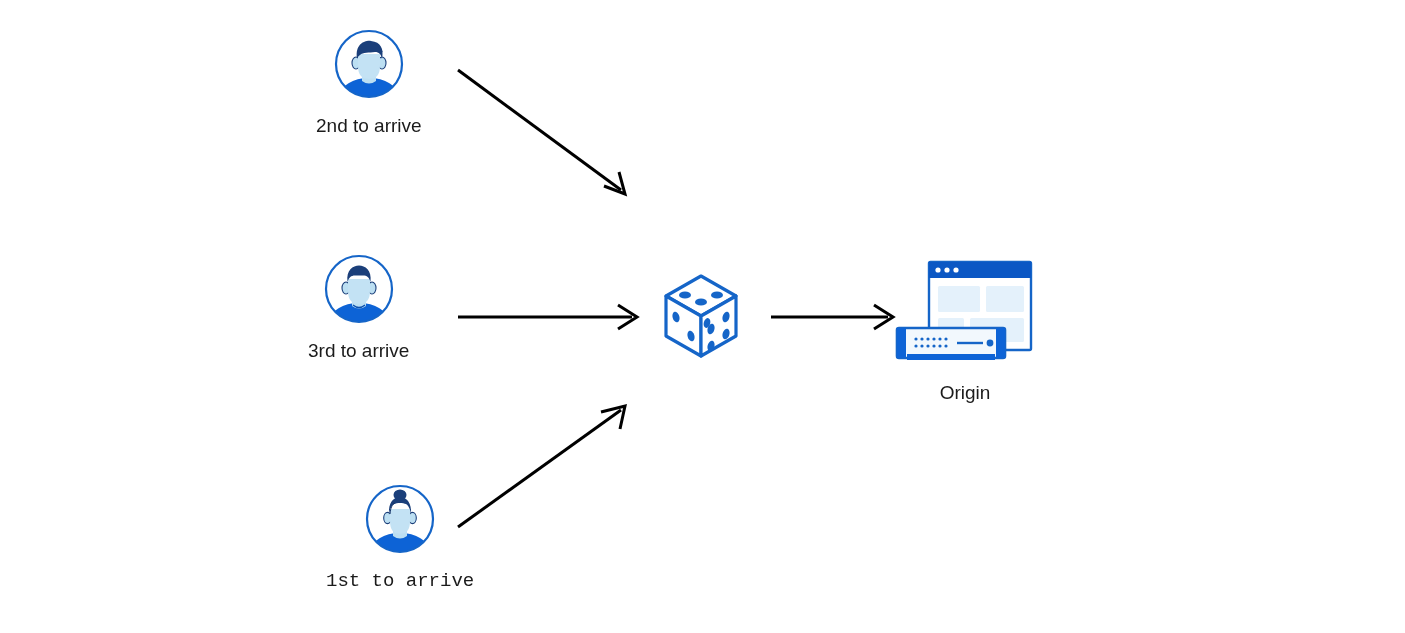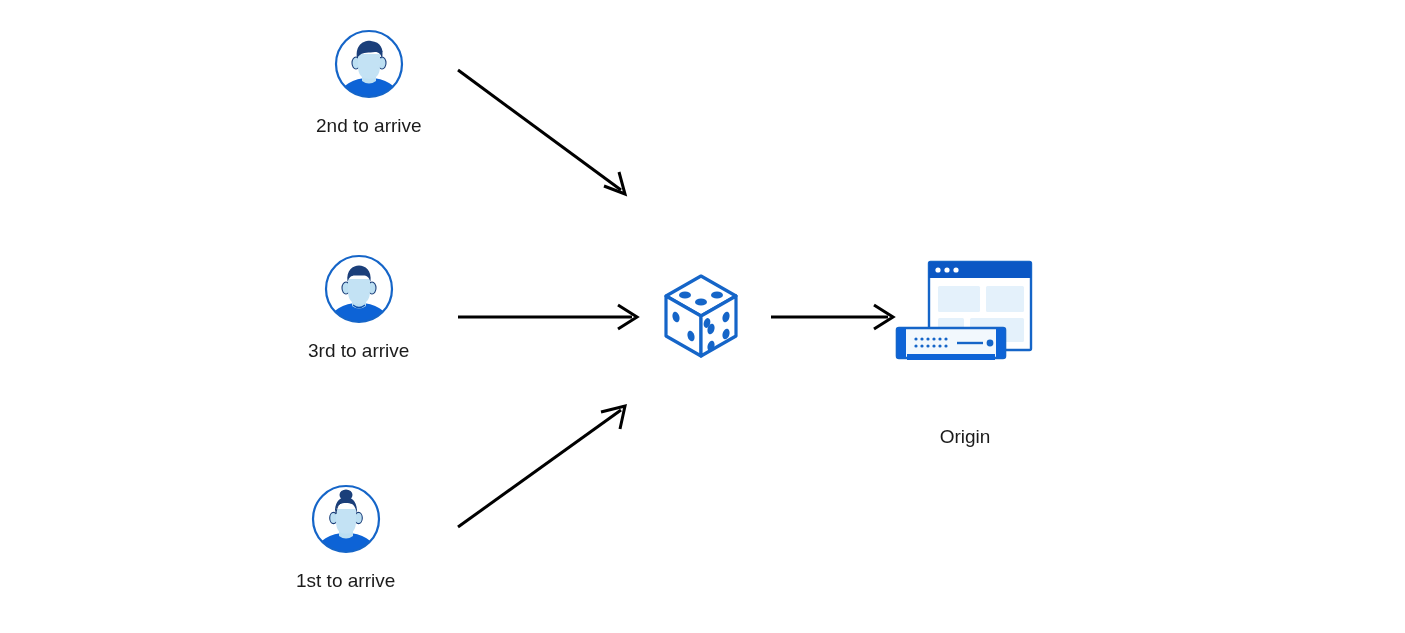--- a/index.html
+++ b/index.html
@@ -128,21 +128,21 @@
           <path d="M 24.5 29 C 23 17 30 12.5 36 12.5 C 42 12.5 49 17 47.5 29 C 46 24 44 22.5 40 22.5 L 32 22.5 C 28 22.5 26 24.5 24.5 29 Z" fill="#1b3f7a"></path>
 
           <path d="M 30 52 Q 36 57 42 52" stroke="#0b4fae" stroke-width="1.4" fill="none"></path>
         </g>
         <circle cx="36" cy="36" r="33" fill="none" stroke="#1565c8" stroke-width="2.2"></circle>
       </svg>
     </span>
     <span class="node-label avatar-label">3rd to arrive</span>
   </div>
 
-  <div class="node" style="left:296px; top:483px;">
+  <div class="node" style="left:326px; top:483px;font-family:Liberation Mono, monospace;">
     <span class="icon-wrap">
       <svg width="72" height="72" viewBox="0 0 72 72">
         <defs>
           <clipPath id="clipC">
               <circle cx="36" cy="36" r="33"></circle>
             </clipPath>
         </defs>
         <circle cx="36" cy="36" r="33" fill="#ffffff"></circle>
         <g clip-path="url(#clipC)">
           <path d="M 36 50 C 17 50 5 60 2 75 L 70 75 C 67 60 55 50 36 50 Z" fill="#0d63d6"></path>
@@ -185,21 +185,21 @@
           <ellipse cx="49" cy="57" rx="3.4" ry="5.4" transform="rotate(16 49 57)"></ellipse>
           <ellipse cx="64" cy="45" rx="3.4" ry="5.4" transform="rotate(16 64 45)"></ellipse>
           <ellipse cx="49" cy="74" rx="3.4" ry="5.4" transform="rotate(16 49 74)"></ellipse>
           <ellipse cx="64" cy="62" rx="3.4" ry="5.4" transform="rotate(16 64 62)"></ellipse>
           <ellipse cx="45" cy="51" rx="3.2" ry="5" transform="rotate(16 45 51)"></ellipse>
         </g>
       </svg>
     </span>
   </div>
 
-  <div class="node" style="left:893px; top:258px;gap:44px;">
+  <div class="node" style="left:893px; top:258px;">
     <span class="icon-wrap">
       <svg width="144" height="110" viewBox="0 0 144 110">
 
         <g>
           <rect x="36" y="4" width="102" height="88" rx="1.5" fill="#ffffff" stroke="#1565c8" stroke-width="2.4"></rect>
           <rect x="36" y="4" width="102" height="16" fill="#0b57c4"></rect>
           <circle cx="45" cy="12" r="2.6" fill="#ffffff"></circle>
           <circle cx="54" cy="12" r="2.6" fill="#ffffff"></circle>
           <circle cx="63" cy="12" r="2.6" fill="#ffffff"></circle>
 

